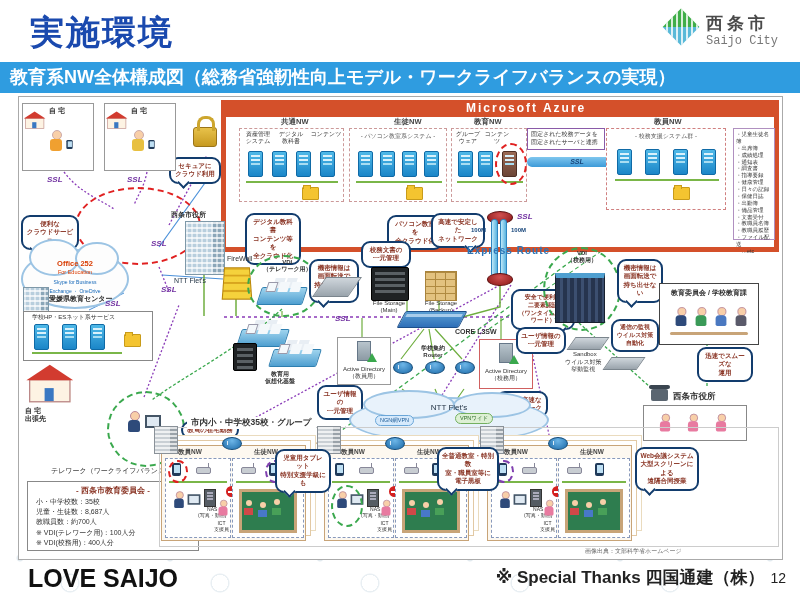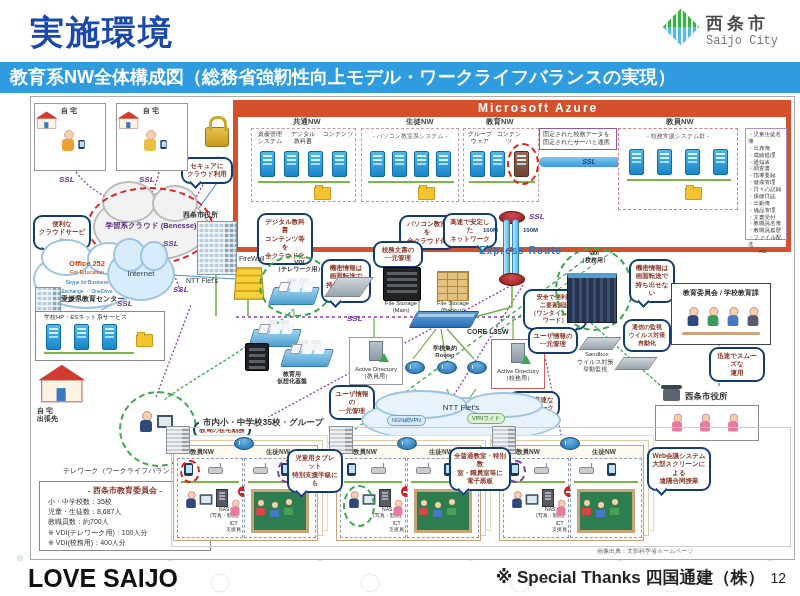--- a/index.html
+++ b/index.html
@@ -19,21 +19,21 @@
   
   .bgpat{position:absolute;left:0;top:538px;width:800px;height:58px;
          background-image:radial-gradient(circle at 20px 20px,#e2eaef 3px,transparent 4px),
                           radial-gradient(circle at 70px 45px,transparent 8px,#e9eff3 8px,#e9eff3 9px,transparent 10px),
                           radial-gradient(circle at 120px 12px,#e2eaef 2px,transparent 3px);
          background-size:150px 60px;}
   .lovesaijo{position:absolute;left:28px;top:564px;font-size:25px;font-weight:900;color:#111;letter-spacing:0px;font-family:"Liberation Sans",sans-serif;}
   .credit{position:absolute;right:14px;top:566px;font-size:17px;font-weight:bold;color:#222;}
   .credit .pg{font-weight:normal;font-size:14px;margin-left:6px;}
   
-  .panel{position:absolute;left:30px;top:96px;width:763px;height:462px;border:1px solid #aaa;background:#fff;text-decoration:underline;}
+  .panel{position:absolute;left:18px;top:96px;width:763px;height:462px;border:1px solid #aaa;background:#fff;text-decoration:underline;}
   .panel svg.wires{position:absolute;left:0;top:0;z-index:1;pointer-events:none;}
   .panel>div{z-index:2;}
   .lbl{font-size:7px;color:#333;line-height:1.2;}
   .tiny{font-size:6px;color:#333;line-height:1.15;}
   .ssl{font-size:8px;font-weight:bold;font-style:italic;color:#7030a0;}
   .bubble{position:absolute;background:#fff;border:2px solid #123c6d;border-radius:9px;
           font-size:6.5px;font-weight:bold;color:#8b3626;text-align:center;padding:3px 3px;
           line-height:1.3;z-index:6;box-sizing:border-box;}
   .bubble:before{content:"";position:absolute;left:8px;bottom:-5px;width:7px;height:7px;background:#fff;
           border-left:2px solid #123c6d;border-bottom:2px solid #123c6d;transform:rotate(-45deg);}
@@ -266,35 +266,29 @@
   </div>
   <div class="housebox" style="left:85px;top:6px;width:70px;height:66px;">
     <div class="house" style="left:2px;top:14px;transform:scale(.6);transform-origin:0 0;"></div>
     <div class="lbl abs" style="left:26px;top:3px;font-weight:bold;">自 宅</div>
     <div class="kid" style="left:26px;top:26px;--c:#e8c040;"></div>
     <div class="tablet" style="left:42px;top:34px;transform:scale(.7);"></div>
   </div>
   <div class="ssl abs" style="left:28px;top:78px;">SSL</div>
   <div class="ssl abs" style="left:108px;top:78px;">SSL</div>
 
-  <div class="cloud gray" style="left:62px;top:96px;width:112px;height:64px;">
-    <div class="cl-label" style="top:26px;font-size:7.5px;font-weight:bold;color:#5a2d82;">学習系クラウド (Benesse)</div>
-  </div>
   <div class="rring" style="left:56px;top:90px;width:122px;height:74px;"></div>
   <div class="bubble" style="left:2px;top:118px;width:58px;"><span class="prelines">便利な
 クラウドサービス</span></div>
 
   <div class="cloud white" style="left:2px;top:152px;width:104px;height:56px;">
     <div class="cl-label" style="top:8px;font-size:7.5px;font-weight:bold;color:#d83b01;">Office 252</div>
     <div class="cl-label" style="top:18px;font-size:5.5px;color:#d83b01;">For Education</div>
     <div class="cl-label" style="top:28px;font-size:5px;color:#1467b8;">Skype for Business</div>
     <div class="cl-label" style="top:37px;font-size:5px;color:#1467b8;">Exchange ・ OneDrive</div>
-  </div>
-  <div class="cloud" style="left:76px;top:150px;width:64px;height:50px;background:#d8edfb;">
-    <div class="cl-label" style="top:20px;font-size:8px;color:#345;">Internet</div>
   </div>
   <div class="lbl abs" style="left:155px;top:180px;font-size:7px;color:#234;">NTT Flet's</div>
   <div class="ssl abs" style="left:132px;top:142px;">SSL</div>
   <div class="ssl abs" style="left:142px;top:188px;">SSL</div>
   <div class="ssl abs" style="left:86px;top:202px;">SSL</div>
 
   <div class="bldg" style="left:4px;top:190px;width:24px;height:44px;"></div>
   <div class="lbl abs" style="left:30px;top:198px;font-weight:bold;">愛媛県教育センター</div>
   <div class="ops" style="left:4px;top:214px;width:128px;height:48px;">
     <div class="tiny abs" style="left:8px;top:2px;">学校HP・ESネット系サービス</div>

